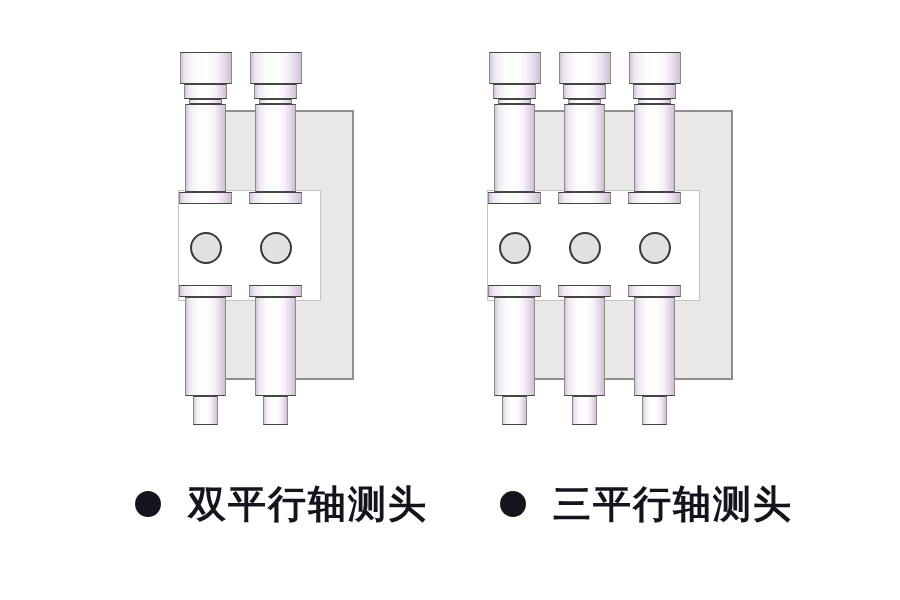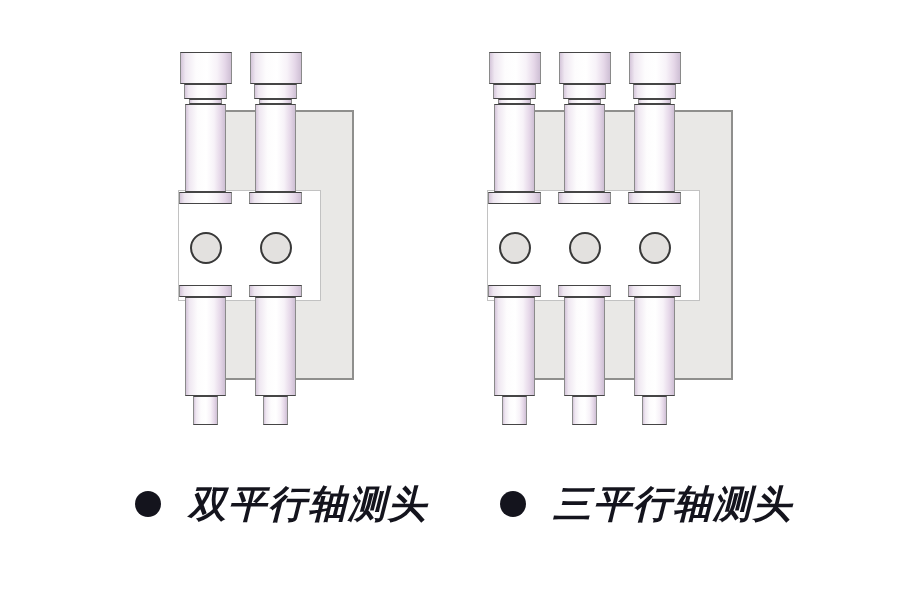--- a/index.html
+++ b/index.html
@@ -40,21 +40,21 @@
       var(--probe-highlight) 52%, #f7f2f8 72%, #e5d7e8 88%, #cebfd4 100%);
   }
   .caption{
     position:absolute;display:flex;align-items:center;gap:27px;height:44px;
   }
   .caption .bullet{
     width:26px;height:26px;border-radius:50%;background:var(--text-color);flex:0 0 auto;
   }
   .caption .text{
     font-weight:bold;font-size:38px;letter-spacing:2px;line-height:1;
-    color:var(--text-color);white-space:nowrap;font-style:italic;
+    color:var(--text-color);white-space:nowrap;
   }
 </style>
 </head>
 <body>
 
 <div id="canvas">
   <div class="figure" id="figure-0">
       <div class="back-plate" style="left: 197.5px; top: 110px; width: 156px; height: 270px;"></div>
       <div class="front-plate" style="left: 177.5px; top: 190px; width: 143px; height: 111px;"></div>
       <div class="hole" style="left: 189.5px; top: 231.5px; width: 32px; height: 32px;"></div>

